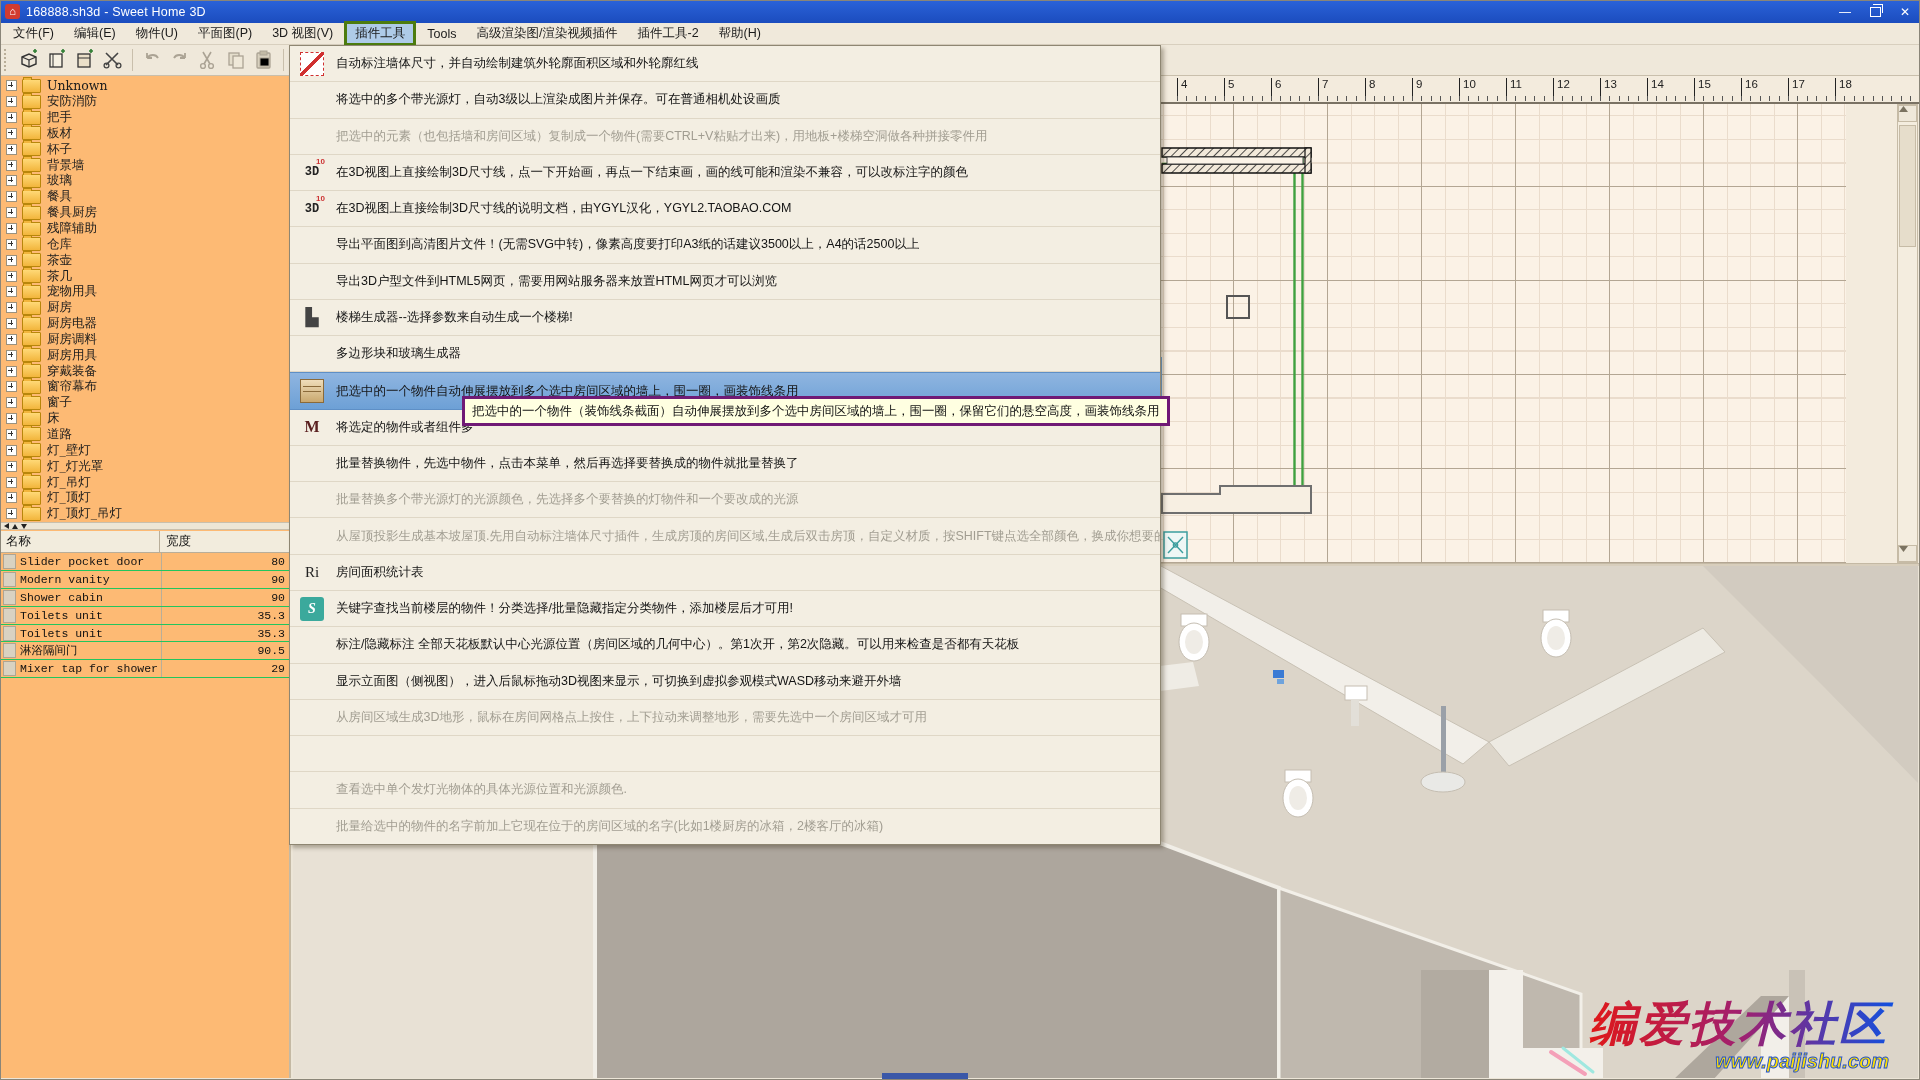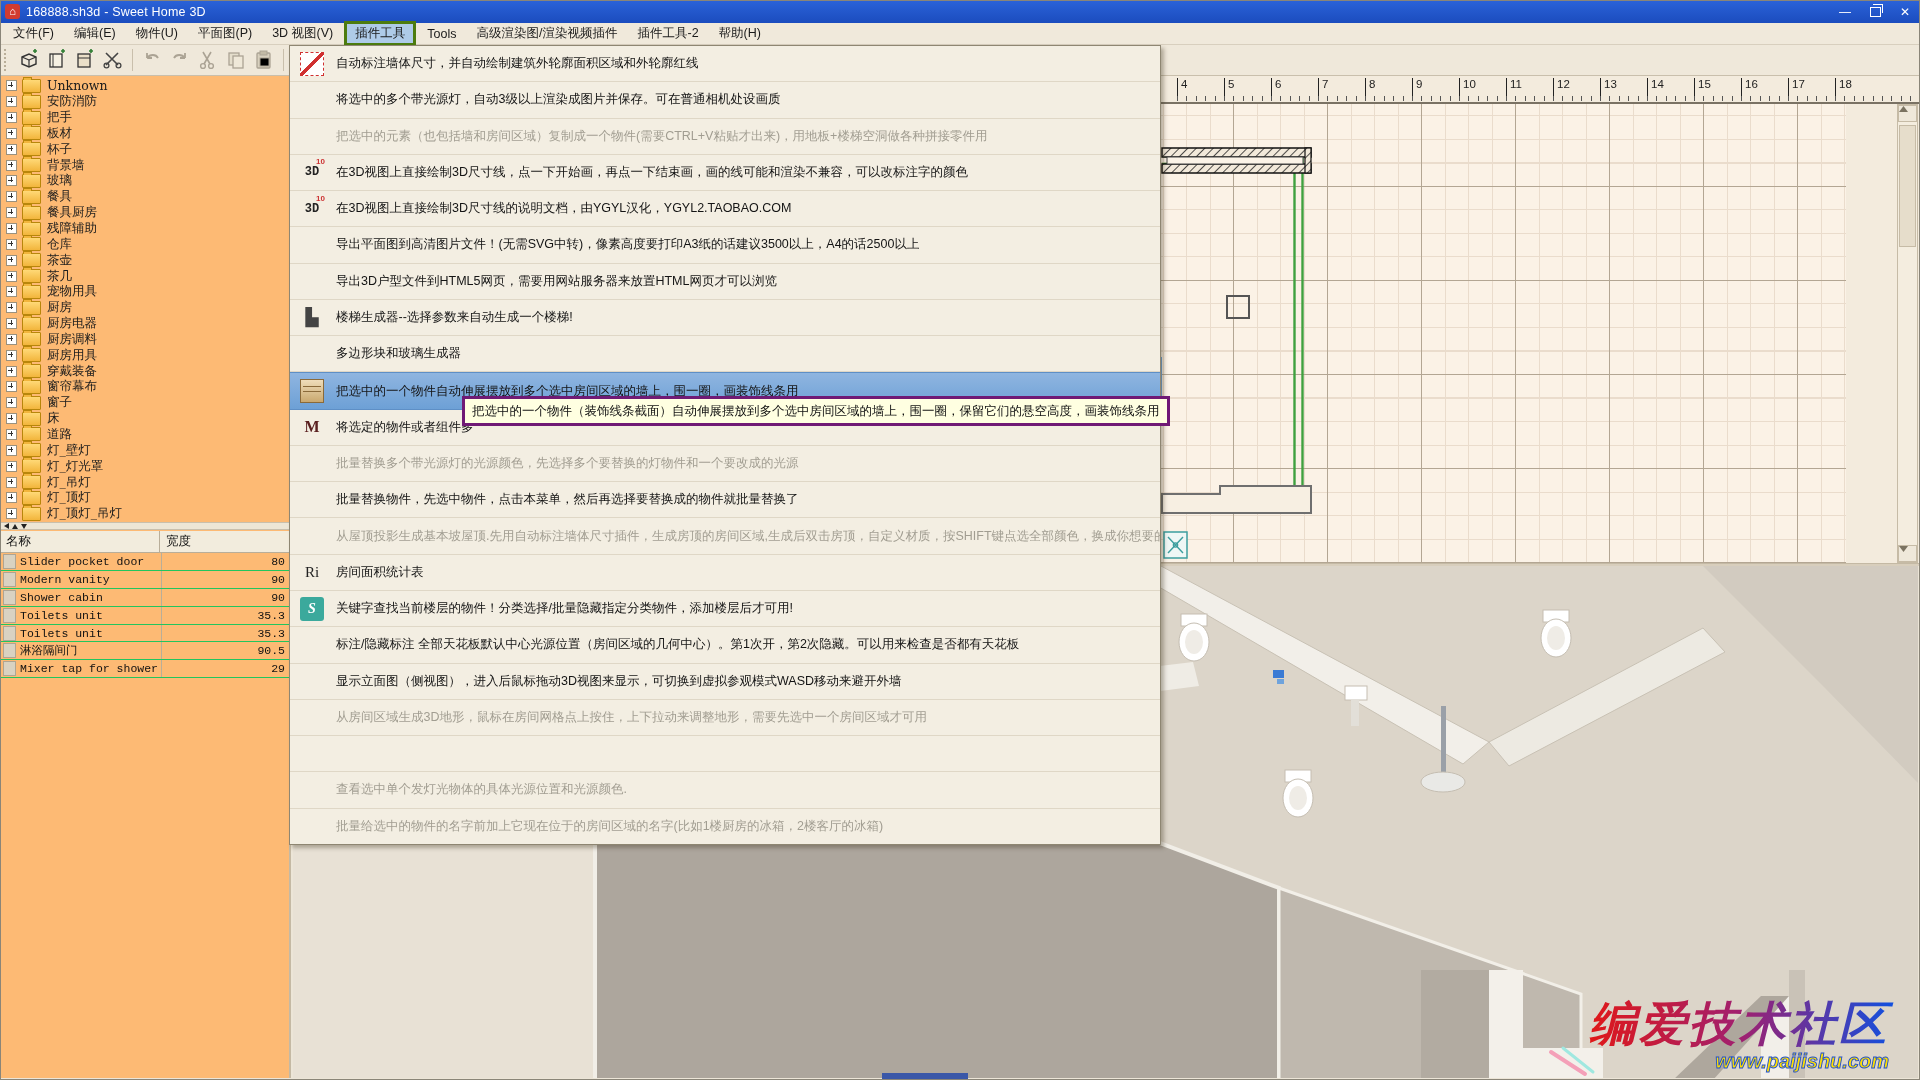--- a/index.html
+++ b/index.html
@@ -664,28 +664,28 @@
       <span class="mi mi-molding"></span>
       <span class="mi-label">把选中的一个物件自动伸展摆放到多个选中房间区域的墙上，围一圈，画装饰线条用</span>
     </div>
 
     <div class="menu-item">
       <span class="mi mi-m"></span>
       <span class="mi-label">将选定的物件或者组件多</span>
     </div>
 
 
+    <div class="menu-item">
+      <span class="mi"></span>
+      <span class="mi-label">批量替换物件，先选中物件，点击本菜单，然后再选择要替换成的物件就批量替换了</span>
+    </div>
+
     <div class="menu-item disabled">
       <span class="mi"></span>
       <span class="mi-label">批量替换多个带光源灯的光源颜色，先选择多个要替换的灯物件和一个要改成的光源</span>
-    </div>
-
-    <div class="menu-item">
-      <span class="mi"></span>
-      <span class="mi-label">批量替换物件，先选中物件，点击本菜单，然后再选择要替换成的物件就批量替换了</span>
     </div>
 
     <div class="menu-item disabled">
       <span class="mi"></span>
       <span class="mi-label">从屋顶投影生成基本坡屋顶.先用自动标注墙体尺寸插件，生成房顶的房间区域,生成后双击房顶，自定义材质，按SHIFT键点选全部颜色，换成你想要的纹理</span>
     </div>
 
     <div class="menu-item">
       <span class="mi mi-ri"></span>
       <span class="mi-label">房间面积统计表</span>

